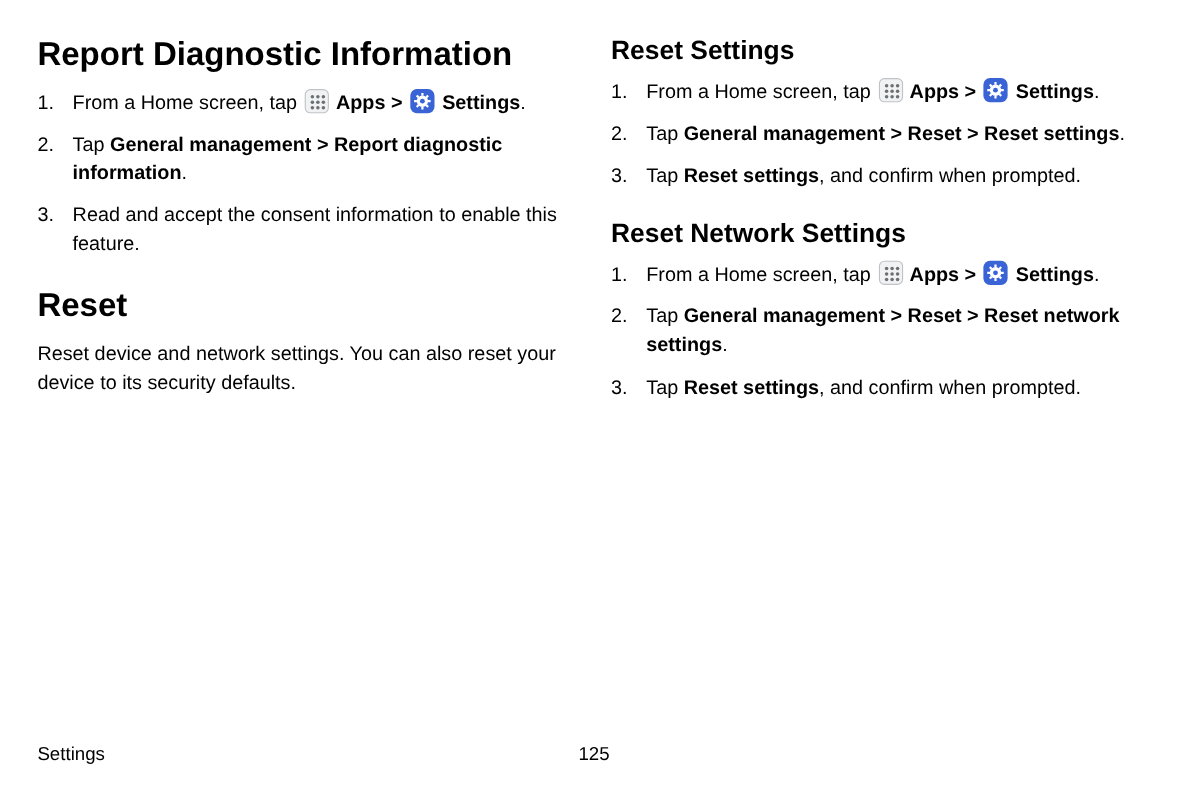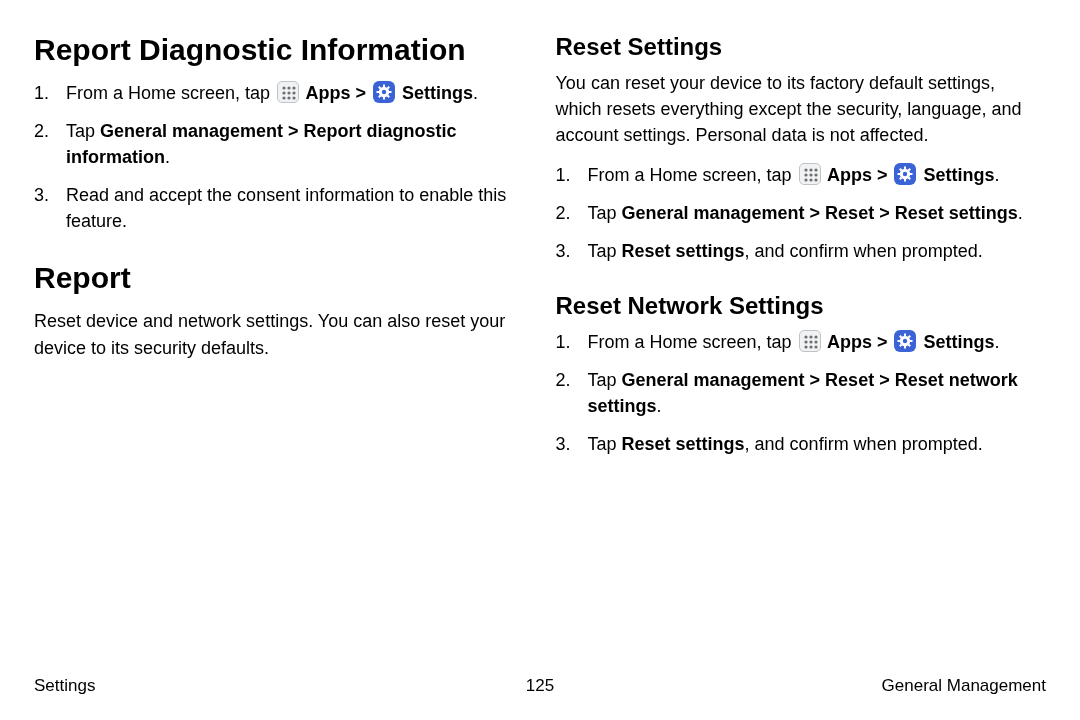--- a/index.html
+++ b/index.html
@@ -60,29 +60,28 @@
                     <line x1="12.5" y1="12.5" x2="14.2" y2="14.2"></line>
                     <line x1="14.2" y1="3.8" x2="12.5" y2="5.5"></line>
                     <line x1="5.5" y1="12.5" x2="3.8" y2="14.2"></line>
                   </g>
                 </svg></span><span class="run bold"> Settings</span><span class="run">.</span></li>
             <li><span class="run">Tap </span><span class="run bold">General management &gt; Report diagnostic information</span><span class="run">.</span></li>
             <li><span class="run">Read and accept the consent information to enable this feature.</span></li>
           </ol>
       </div>
       <div class="section">
-        <h1>Report</h1>
+        <h1>Reset</h1>
         <p class="desc">Reset device and network settings. You can also reset your device to its security defaults.</p>
       </div>
     </div>
 
     <div class="col">
       <div class="section">
         <h2>Reset Settings</h2>
-        <p class="desc">You can reset your device to its factory default settings, which resets everything except the security, language, and account settings. Personal data is not affected.</p>
         <ol>
             <li><span class="run">From a Home screen, tap </span><span class="icon apps-icon"><svg width="18" height="18" viewBox="0 0 18 18">
                   <circle cx="4" cy="4" r="1.6" fill="#6b7075"></circle>
                   <circle cx="9" cy="4" r="1.6" fill="#6b7075"></circle>
                   <circle cx="14" cy="4" r="1.6" fill="#6b7075"></circle>
                   <circle cx="4" cy="9" r="1.6" fill="#6b7075"></circle>
                   <circle cx="9" cy="9" r="1.6" fill="#6b7075"></circle>
                   <circle cx="14" cy="9" r="1.6" fill="#6b7075"></circle>
                   <circle cx="4" cy="14" r="1.6" fill="#6b7075"></circle>
                   <circle cx="9" cy="14" r="1.6" fill="#6b7075"></circle>
@@ -140,15 +139,14 @@
             <li><span class="run">Tap </span><span class="run bold">Reset settings</span><span class="run">, and confirm when prompted.</span></li>
           </ol>
       </div>
     </div>
 
   </div>
 
   <div class="footer">
     <span>Settings</span>
     <span class="footer-center">125</span>
-    <span class="footer-right">General Management</span>
   </div>
 </div>
 
 </body></html>

